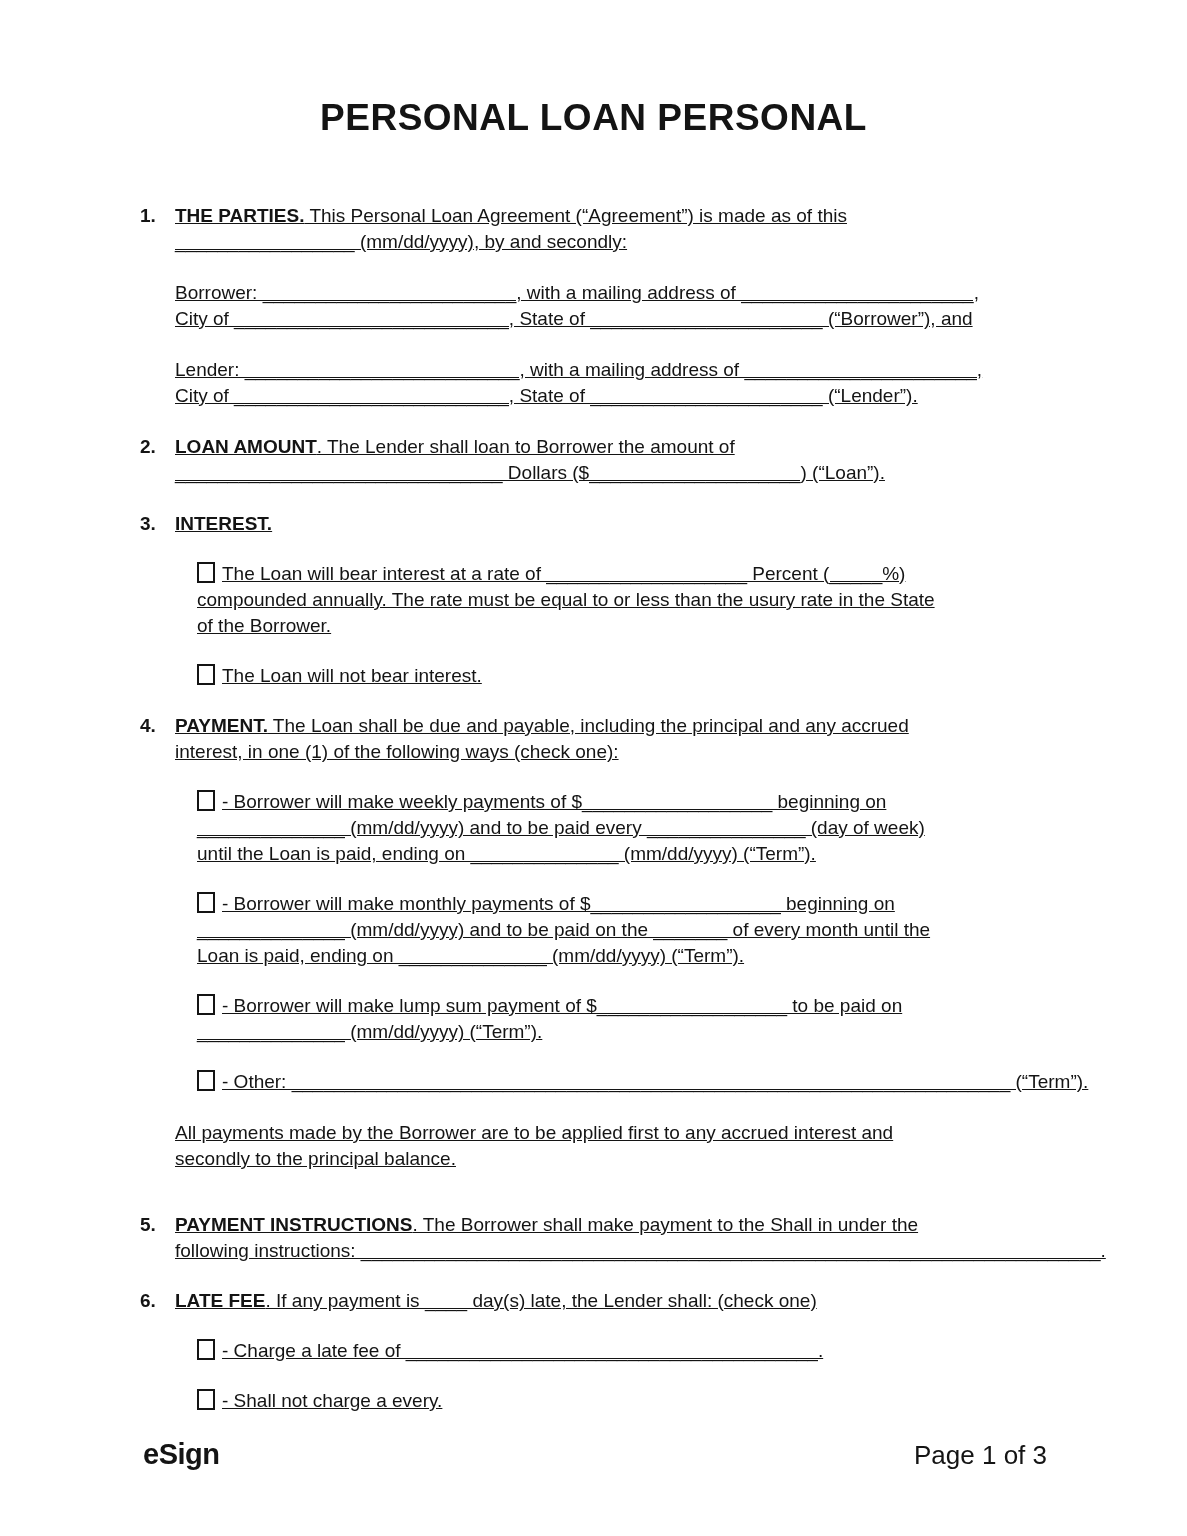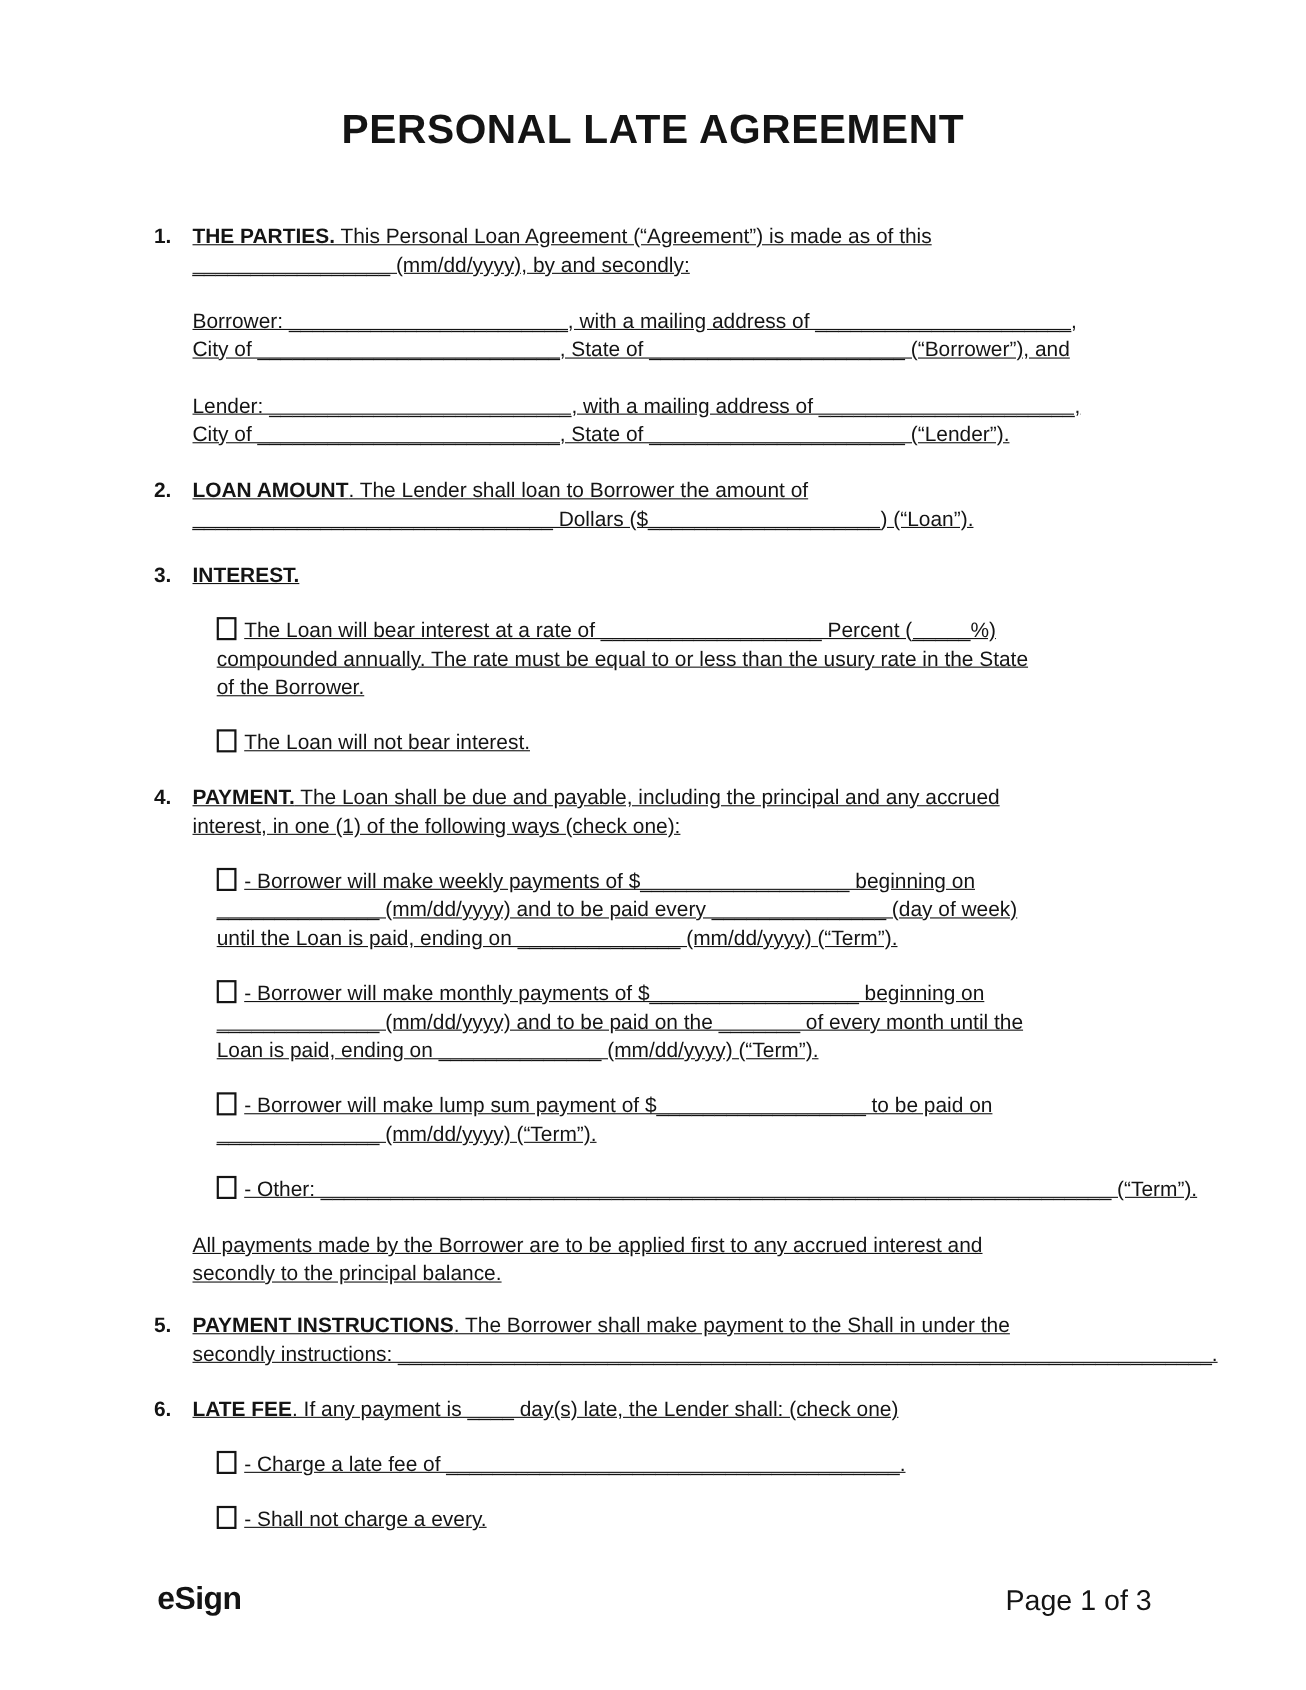--- a/index.html
+++ b/index.html
@@ -35,21 +35,21 @@
     display: flex; justify-content: space-between; align-items: flex-end;
   }
   .logo { font-size: 29px; font-weight: bold; letter-spacing: -0.5px; }
   .pageno { font-size: 26px; }
 </style>
 </head>
 <body>
 
 <div class="page">
 
-  <h1 class="title">PERSONAL LATE AGREEMENT</h1>
+  <h1 class="title">PERSONAL LOAN PERSONAL</h1>
 
   <div class="sec">
     <span class="num">1.</span>
     <div class="sec-body">
       <span class="line"><span class="b">THE PARTIES.</span><span> This Personal Loan Agreement (“Agreement”) is made as of this</span></span>
       <span class="line">_________________ (mm/dd/yyyy), by and secondly:</span>
     </div>
   </div>
 
   <div class="para">
@@ -109,30 +109,30 @@
 
   <div class="cb-block" style="margin-bottom:24px;">
     <span class="line"><span class="checkbox"></span><span>- Borrower will make lump sum payment of $__________________ to be paid on</span></span>
     <span class="line">______________ (mm/dd/yyyy) (“Term”).</span>
   </div>
 
   <div class="cb-block" style="">
     <span class="line"><span class="checkbox"></span><span>- Other: ____________________________________________________________________ (“Term”).</span></span>
   </div>
 
-  <div class="para" style="margin-bottom:21px;">
+  <div class="para" style="margin-bottom:40px;">
     <span class="line">All payments made by the Borrower are to be applied first to any accrued interest and</span>
     <span class="line">secondly to the principal balance.</span>
   </div>
 
   <div class="sec" style="margin-bottom:24px;">
     <span class="num">5.</span>
     <div class="sec-body">
       <span class="line"><span class="b">PAYMENT INSTRUCTIONS</span><span>. The Borrower shall make payment to the Shall in under the</span></span>
-      <span class="line">secondly instructions: ______________________________________________________________________.</span>
+      <span class="line">following instructions: ______________________________________________________________________.</span>
     </div>
   </div>
 
   <div class="sec" style="margin-bottom:24px;">
     <span class="num">6.</span>
     <div class="sec-body">
       <span class="line"><span class="b">LATE FEE</span><span>. If any payment is ____ day(s) late, the Lender shall: (check one)</span></span>
     </div>
   </div>
 

